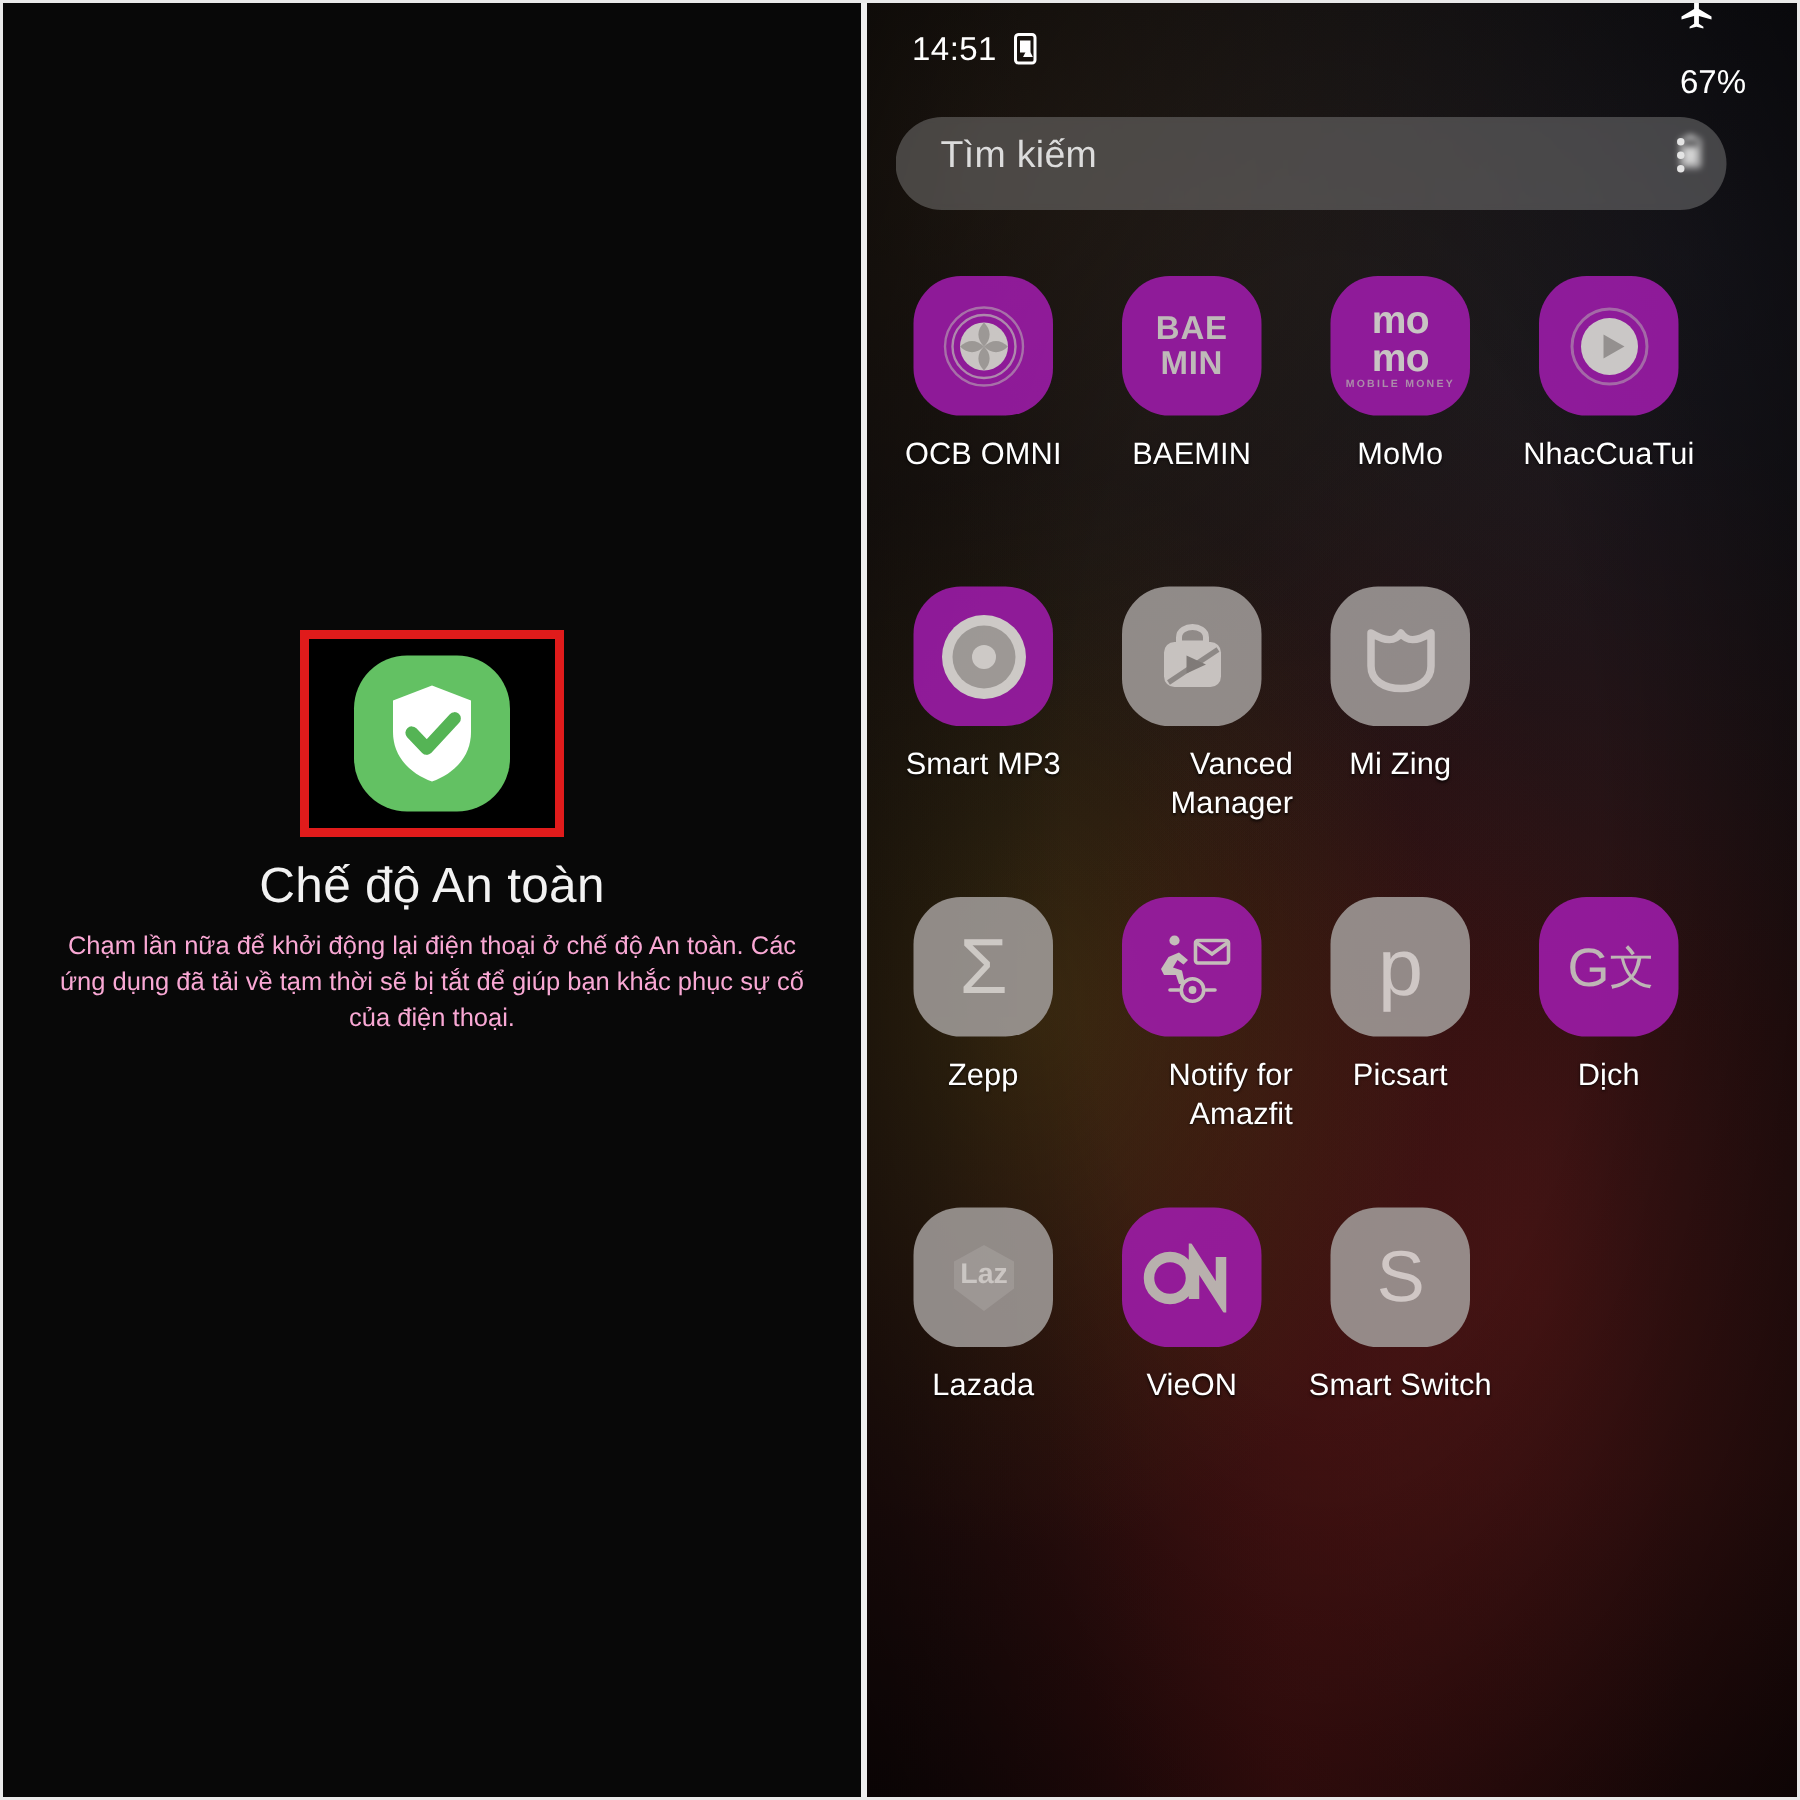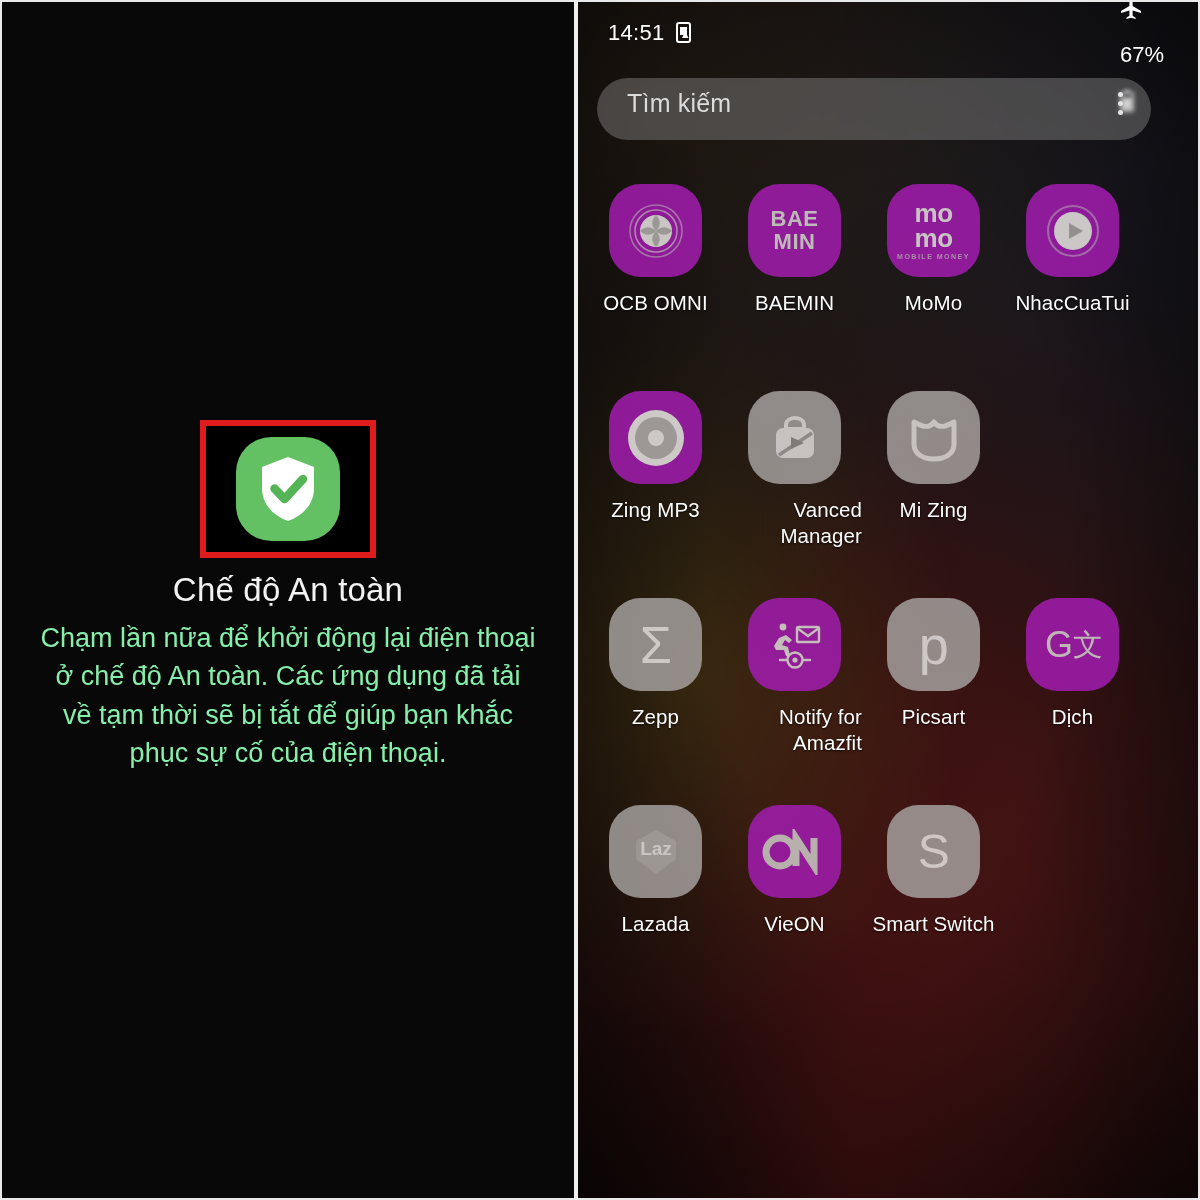--- a/index.html
+++ b/index.html
@@ -57,23 +57,23 @@
     letter-spacing:0.2px;
     color:#f2f2f2;
     font-weight:400;
     text-align:center;
     line-height:1.15;
   }
   .safemode-desc{
     margin-top:10px;
     width:500px;
     text-align:center;
-    font-size:27px;
+    font-size:17px;
     line-height:1.42;
-    color:#86efac;
+    color:#f9a8d4;
     font-weight:400;
   }
 
   
   .divider{
     width:4px;
     height:100%;
     background:#efefef;
     flex:0 0 4px;
   }
@@ -331,21 +331,21 @@
 
       <div class="approw">
         <div class="appcell">
           <div class="appicon lighter">
             <svg class="icon-svg" width="62" height="62" viewBox="0 0 62 62" aria-hidden="true">
               <circle cx="31" cy="31" r="28" fill="#eae7e5"></circle>
               <circle cx="31" cy="31" r="21" fill="#b2aeac"></circle>
               <circle cx="31" cy="31" r="8" fill="#eae7e5"></circle>
             </svg>
           </div>
-          <div class="applabel">Zing MP3</div>
+          <div class="applabel">Smart MP3</div>
         </div>
 
         <div class="appcell">
           <div class="appicon darker">
             <svg class="icon-svg" width="58" height="58" viewBox="0 0 58 58" aria-hidden="true">
               <path d="M20 16 C20 11 25 9 29 9 C33 9 38 11 38 16 L38 20 L20 20 Z" fill="none" stroke="#e2dedc" stroke-width="4"></path>
               <rect x="10" y="19" width="38" height="30" rx="7" fill="#e2dedc"></rect>
               <path d="M25 28 L38 34 L25 40 Z" fill="#8f8b89"></path>
               <path d="M13 46 L46 24" stroke="#8f8b89" stroke-width="3.5" opacity="0.8"></path>
             </svg>

